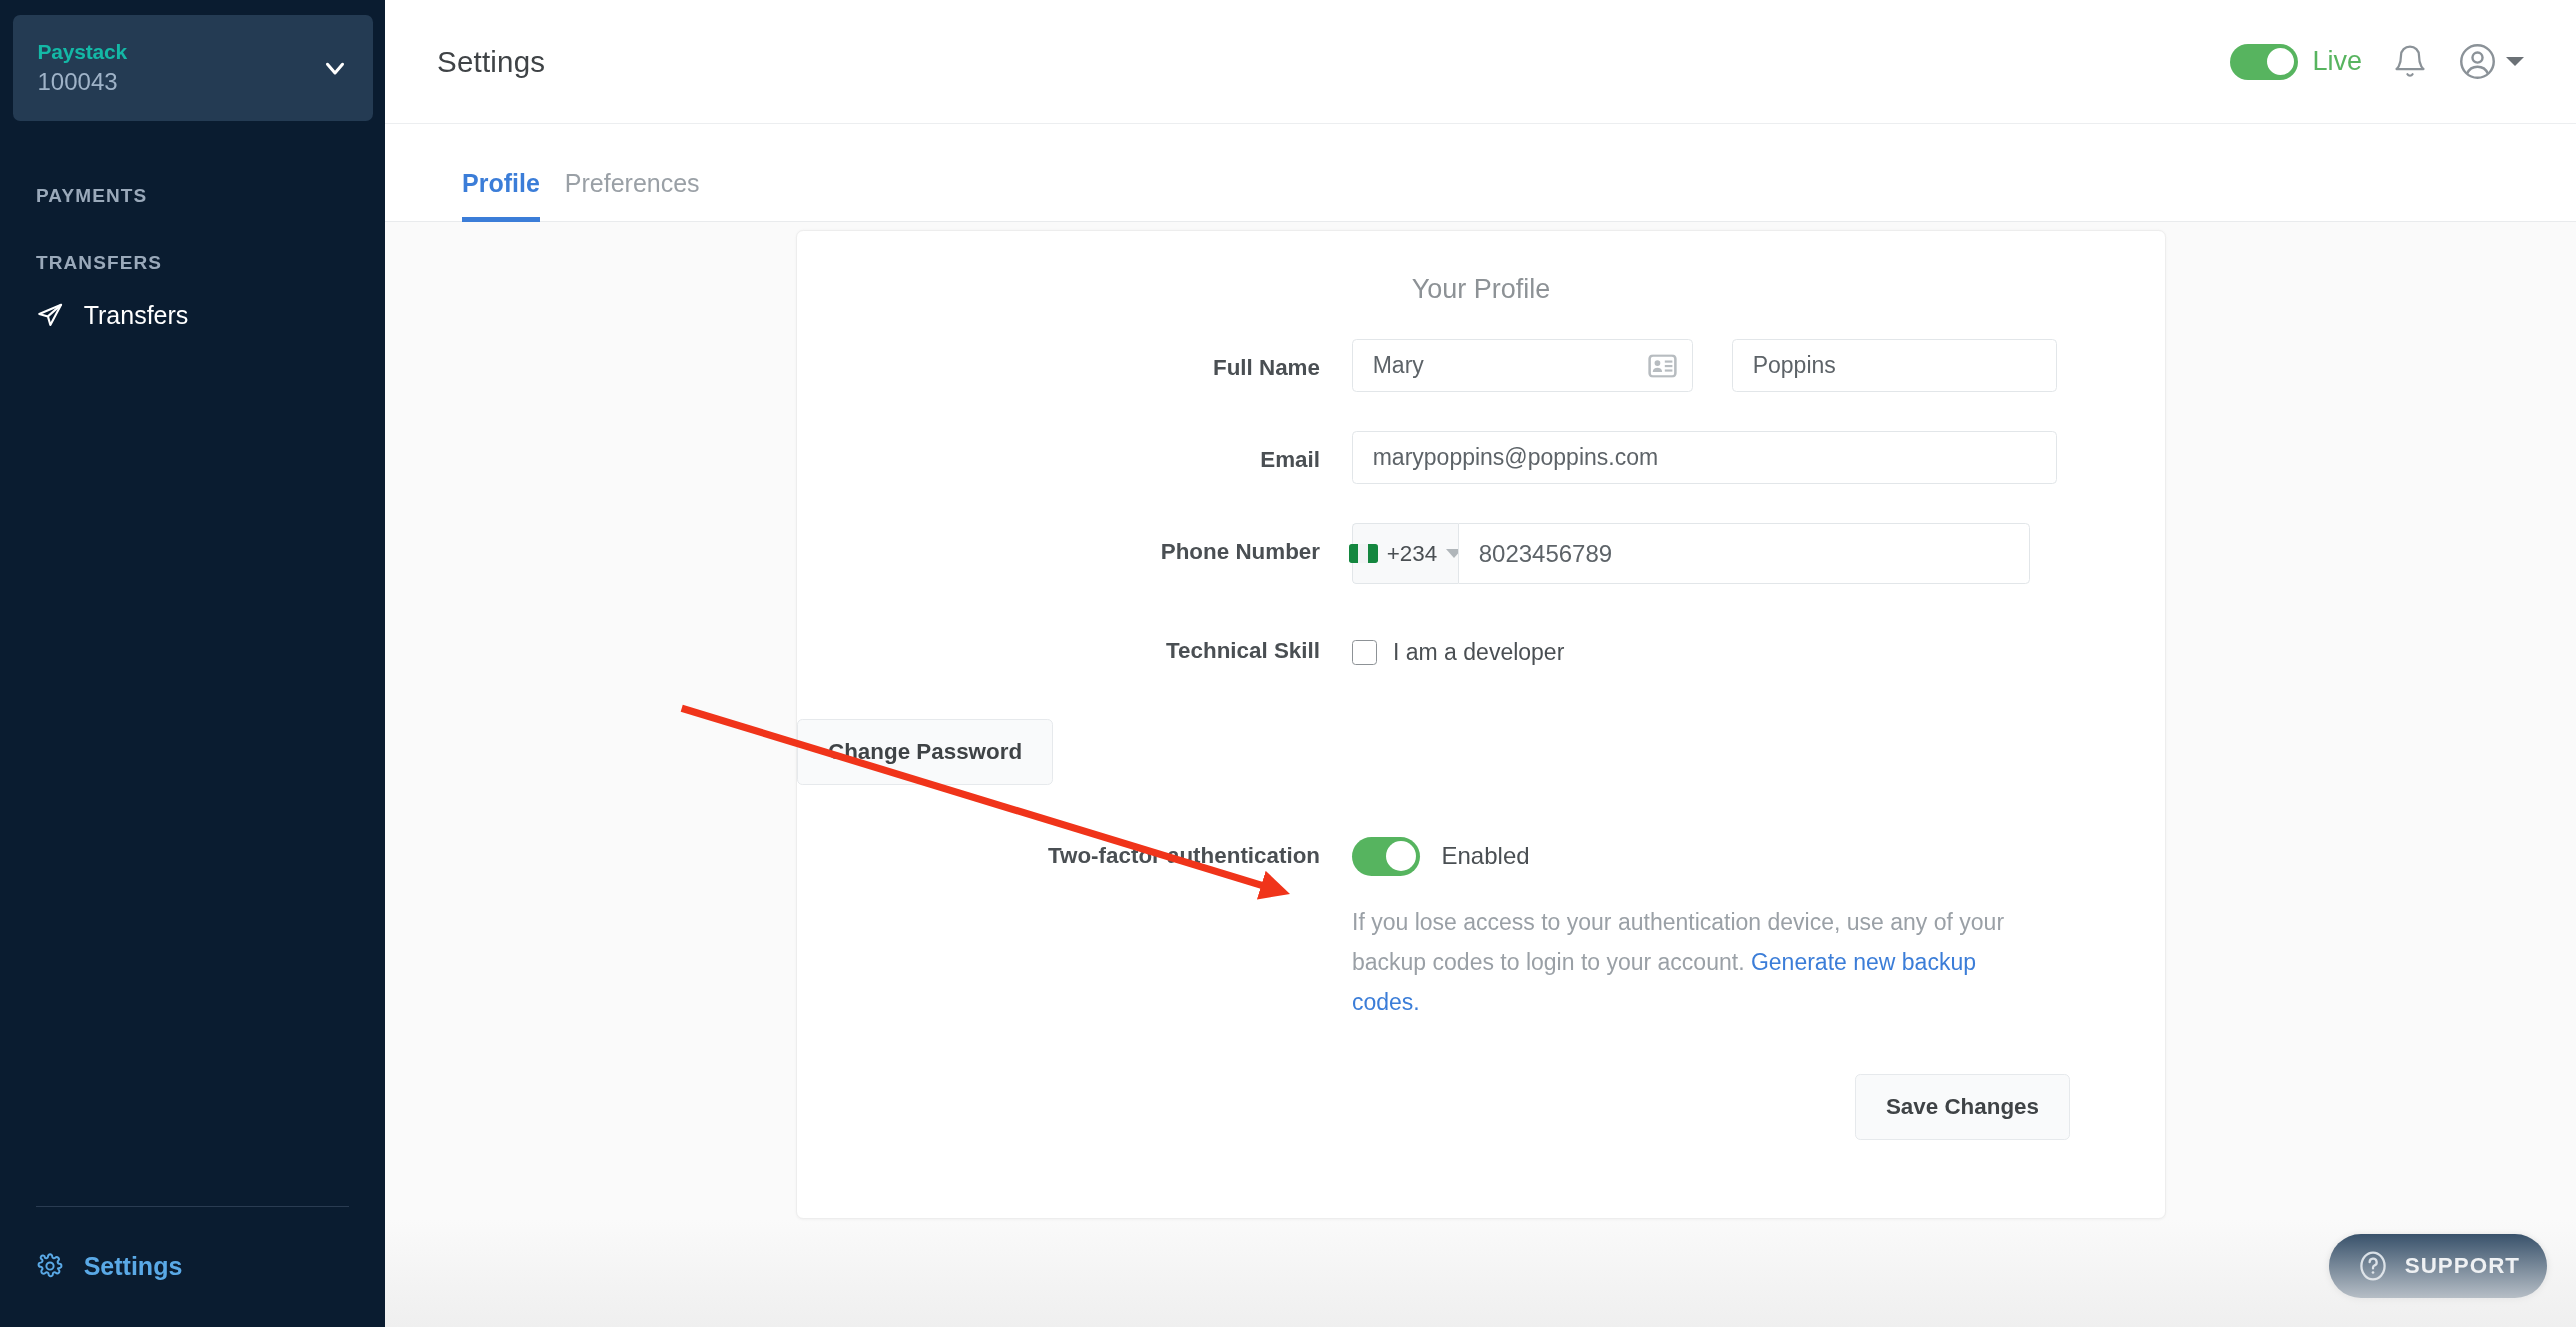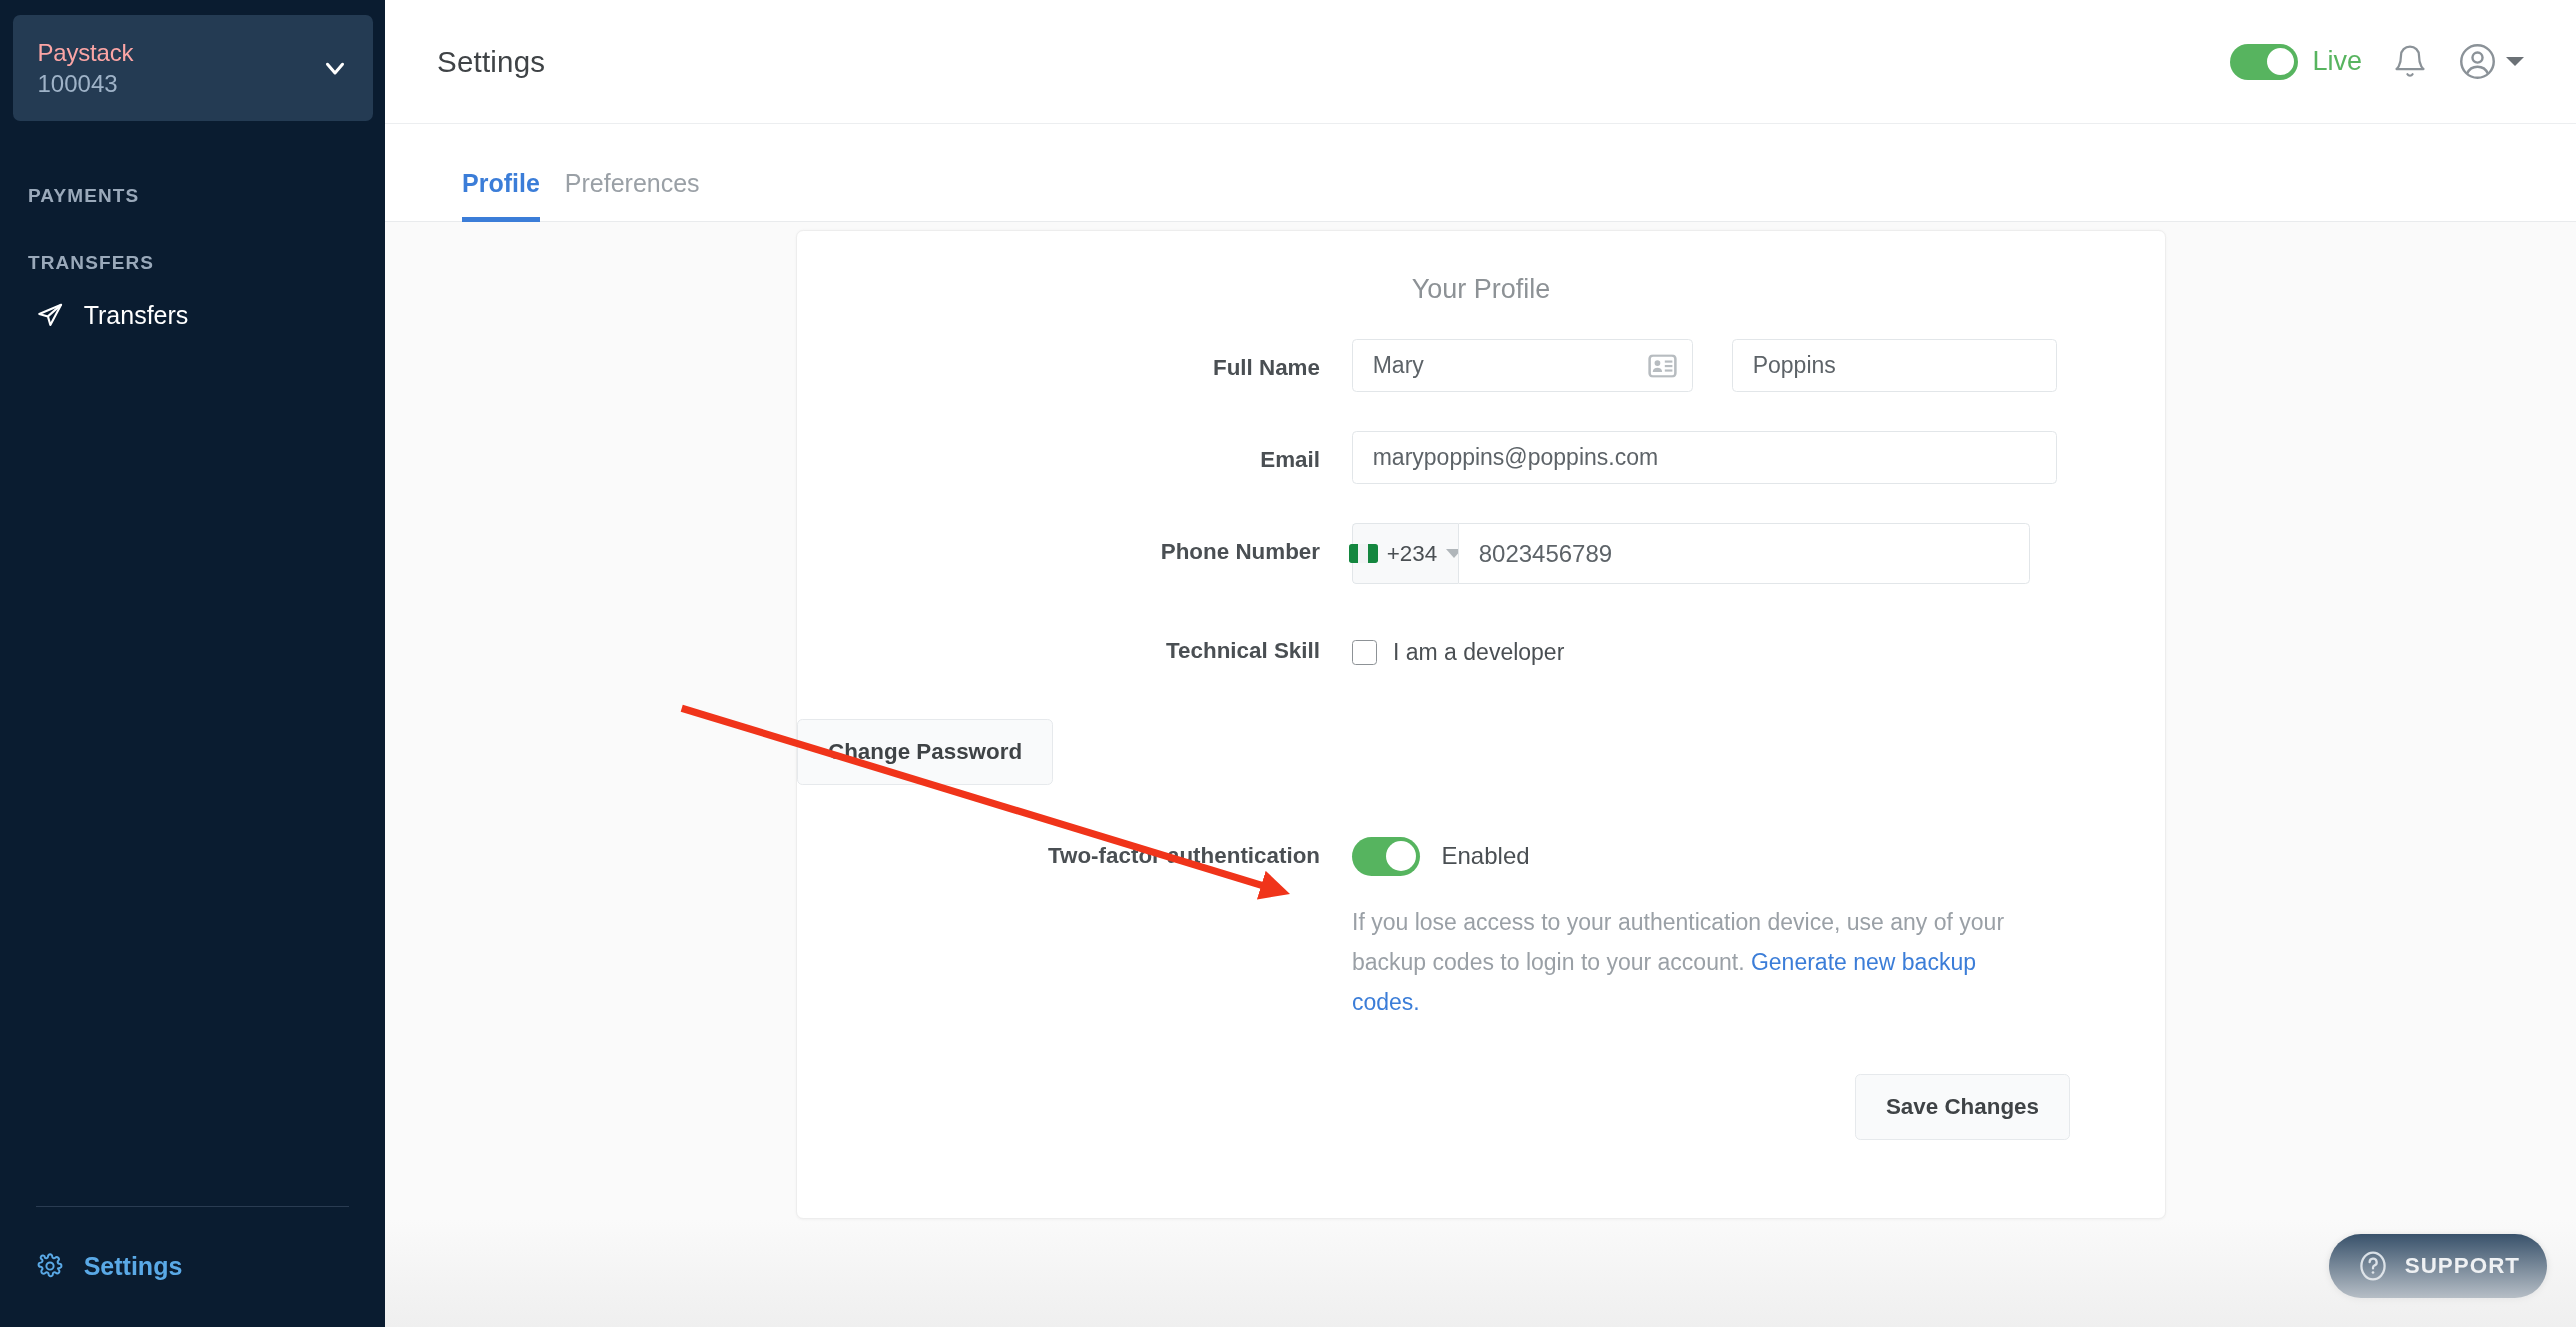--- a/index.html
+++ b/index.html
@@ -23,33 +23,33 @@
     margin: 15px 12.5px 0 12.5px;
     height: 106px;
     background: #243b53;
     border-radius: 7.2px;
     display: flex; align-items: center;
     padding: 0 23px 0 25px;
     cursor: pointer;
   }
   .acct-text { flex: 1; }
   .acct-name {
-    color: #fca5a5; font-size: 24px; font-weight: 400;
+    color: #14b8a6; font-size: 21px; font-weight: 700;
     letter-spacing: -0.2px; line-height: 1.15;
   }
   .acct-id {
     color: #9fb3c8; font-size: 24px; font-weight: 400;
     margin-top: 3.6px; line-height: 1.15;
   }
   .chev { width: 30px; height: 30px; color:#ffffff; flex:0 0 auto; }
 
   .sec-label {
     color: #9aa9ba; font-size: 19px; font-weight: 700;
     letter-spacing: 1.1px;
-    padding: 0 0 0 28px;
+    padding: 0 0 0 36px;
   }
   .pay-label { margin-top: 64px; }
   .tr-label { margin-top: 45px; }
 
   .nav-item {
     display: flex; align-items: center; gap: 19.7px;
     padding: 0 0 0 36px;
     height: 43px; margin-top: 19.7px;
     cursor: pointer;
   }

